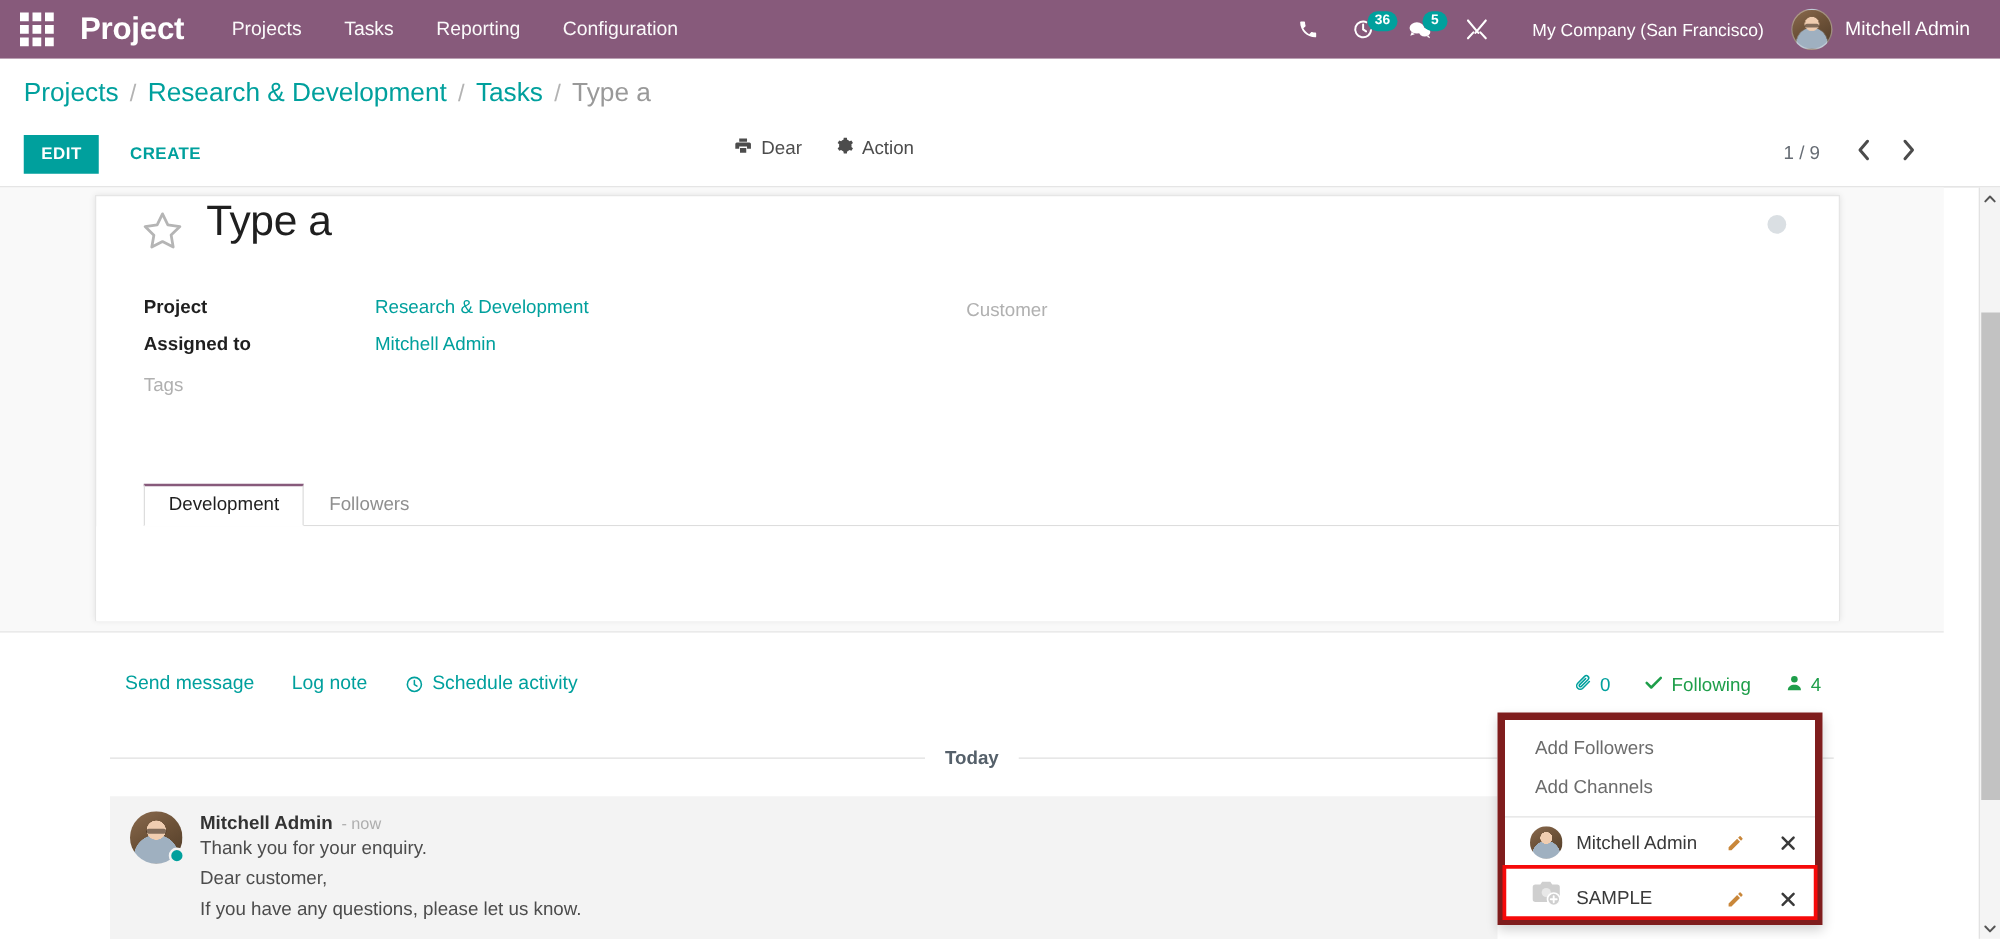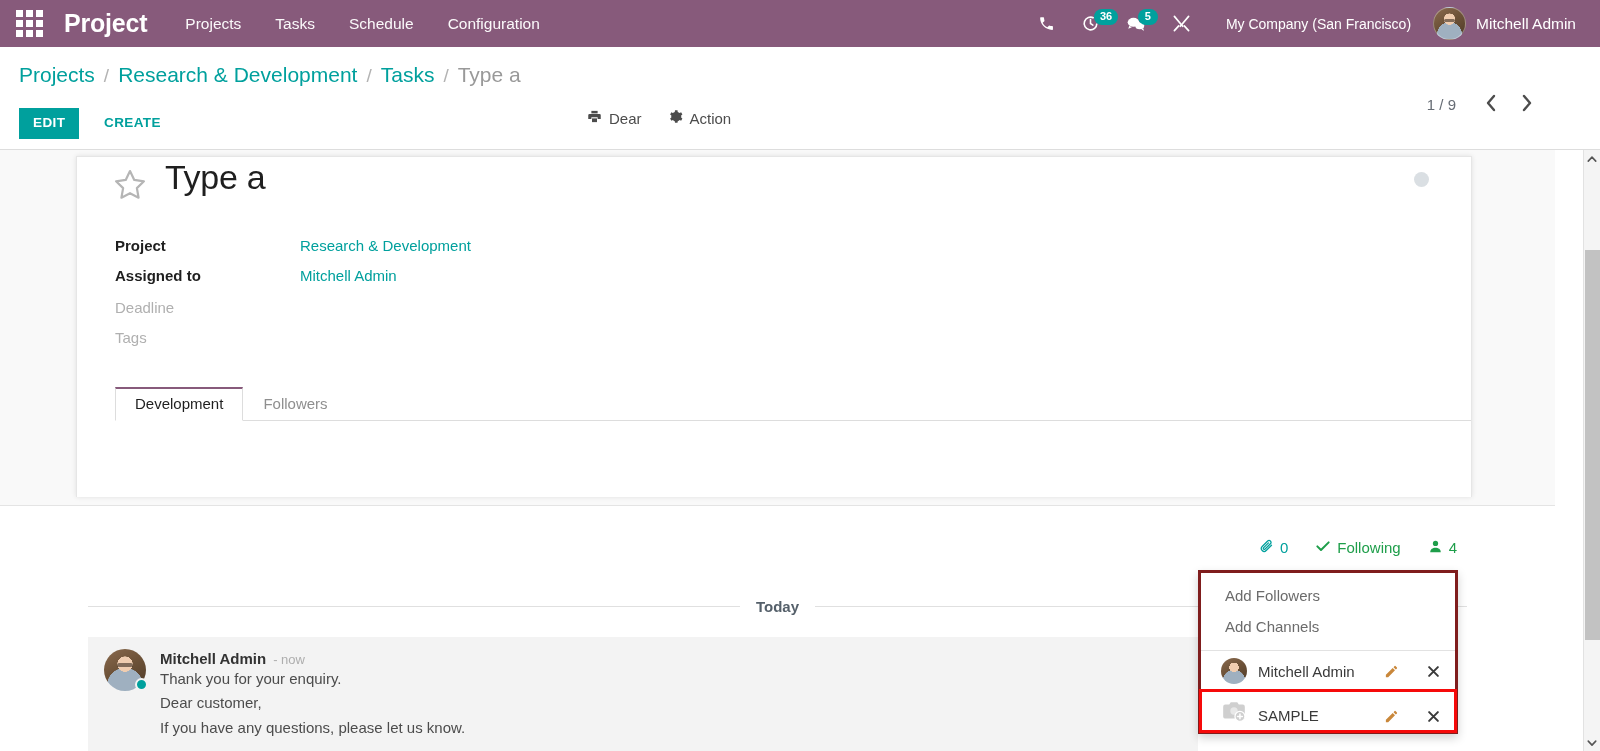--- a/index.html
+++ b/index.html
@@ -121,21 +121,21 @@
   }
   .cp-tools {
     position: absolute; top: 62px; left: 587px;
     display: flex; gap: 26px; align-items: center;
   }
   .cp-tool {
     display: flex; align-items: center; gap: 7px;
     color: #4c4c4c; font-size: 15px; cursor: pointer;
   }
   .pager {
-    position: absolute; top: 45px; right: 58px;
+    position: absolute; top: 62px; right: 58px;
     display: flex; align-items: center; gap: 6px;
     color: #666c74; font-size: 15px;
   }
   .pager .nums { padding-right: 14px; }
   .pager .arrow {
     padding: 2px 9px; cursor: pointer; color: #4c4c4c;
     font-size: 19px; line-height: 1;
   }
 
   
@@ -268,21 +268,21 @@
   .msg-head { display: flex; align-items: baseline; gap: 7px; }
   .msg-author { font-size: 15px; font-weight: 700; color: #333333; }
   .msg-time { font-size: 13px; color: #aeaeae; }
   .msg-line { font-size: 15px; color: #4c4c4c; line-height: 1.63; }
 
   
   .followers-dd {
     position: absolute; top: 570px; left: 1198px;
     width: 260px;
     background: #ffffff;
-    border: 3px solid #7f1d1d;
+    border: 6px solid #7f1d1d;
     box-shadow: 0 4px 9px rgba(0,0,0,0.18);
     z-index: 40;
     padding-top: 7px;
   }
   .dd-item {
     font-size: 15px; color: #6b6b6b;
     padding: 7px 0 7px 24px; cursor: pointer;
   }
   .dd-divider { height: 1px; background: #e2e2e2; margin: 8px 0 0 0; }
   .follower-row {
@@ -344,21 +344,21 @@
       <i></i>
       <i></i>
       <i></i>
       <i></i>
       <i></i>
   </div>
   <div class="brand">Project</div>
   <div class="nav-menu">
     <span>Projects</span>
     <span>Tasks</span>
-    <span>Schedule</span>
+    <span>Reporting</span>
     <span>Configuration</span>
   </div>
 
   <div class="nav-right">
     <div class="nav-icon">
       <svg width="17" height="17" viewBox="0 0 24 24" fill="#ffffff">
         <path d="M6.6 10.8c1.4 2.8 3.8 5.1 6.6 6.6l2.2-2.2c.3-.3.7-.4 1-.2 1.2.4 2.4.6 3.7.6.6 0 1 .4 1 1V20c0 .6-.4 1-1 1C10.6 21 3 13.4 3 4c0-.6.4-1 1-1h3.5c.6 0 1 .4 1 1 0 1.3.2 2.5.6 3.7.1.3 0 .7-.2 1l-2.3 2.1z"></path>
       </svg>
     </div>
     <div class="nav-icon">
@@ -465,40 +465,55 @@
         <a>Research &amp; Development</a>
       </div>
     </div>
     <div class="field-row">
       <div class="field-label strong">Assigned to</div>
       <div class="field-value">
         <a>Mitchell Admin</a>
       </div>
     </div>
     <div class="field-row">
-      <div class="field-label muted">Deadline</div>
-      <div class="field-value empty"></div>
-    </div>
-    <div class="field-row">
       <div class="field-label muted">Tags</div>
       <div class="field-value empty"></div>
     </div>
   </div>
 
+  <div class="fields-right">
+    <div class="field-row">
+      <div class="field-label muted">Customer</div>
+      <div class="field-value empty"></div>
+    </div>
+  </div>
 
   <div class="tabs">
     <div class="tab active">Development</div>
     <div class="tab">Followers</div>
   </div>
   <div class="tab-body"></div>
 </div>
 
 <div class="chatter">
 
   <div class="chatter-topbar">
+    <div class="chatter-actions">
+      <span>Send message</span>
+      <span>Log note</span>
+      <span>
+        <span>
+          <svg width="15" height="15" viewBox="0 0 24 24" fill="none" stroke="#00A09D" stroke-width="2">
+            <circle cx="12" cy="12" r="9"></circle>
+              <path d="M12 7v5.3l3.3 2" stroke-linecap="round"></path>
+          </svg>
+        </span>
+        <span>Schedule activity</span>
+      </span>
+    </div>
 
     <div class="chatter-right">
       <div class="chat-stat attach">
         <span>
           <svg width="15" height="15" viewBox="0 0 24 24" fill="none" stroke="#00A09D" stroke-width="2" stroke-linecap="round">
             <path d="M20 10l-8.5 8.5a4.5 4.5 0 0 1-6.4-6.4l8.8-8.8a3 3 0 0 1 4.3 4.3l-8.8 8.8a1.6 1.6 0 0 1-2.2-2.2l8-8"></path>
           </svg>
         </span>
         <span>0</span>
       </div>

